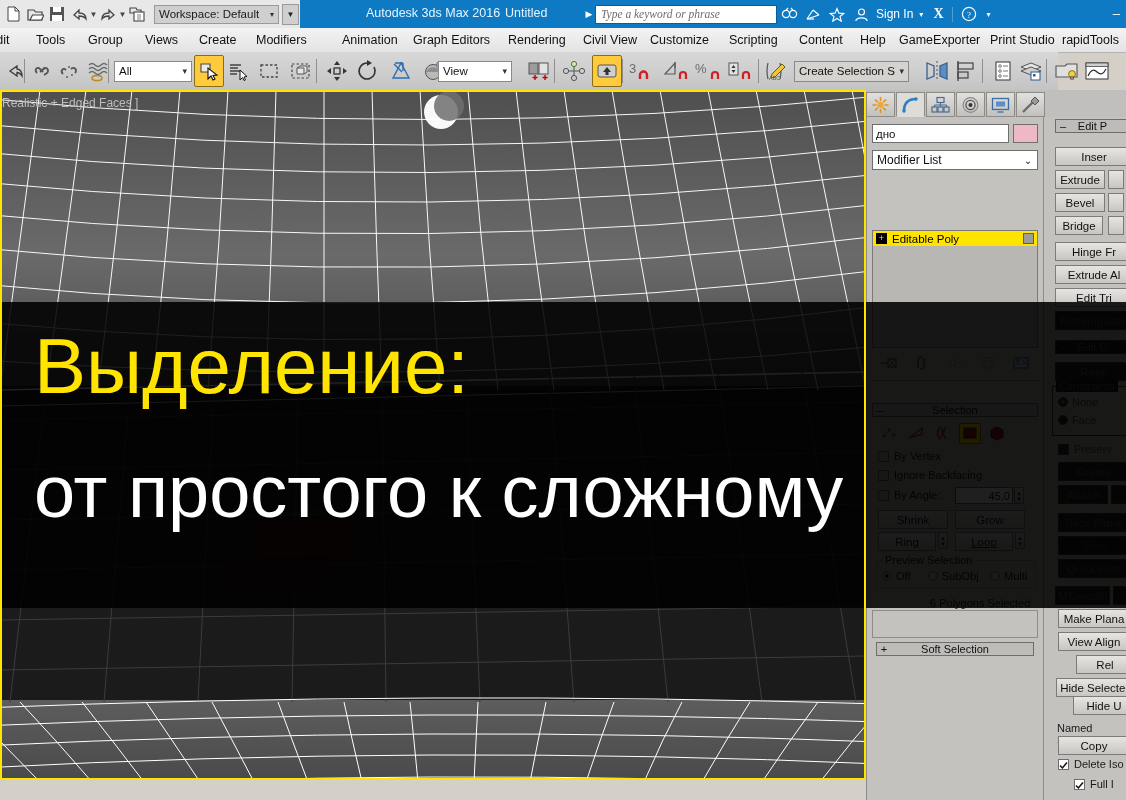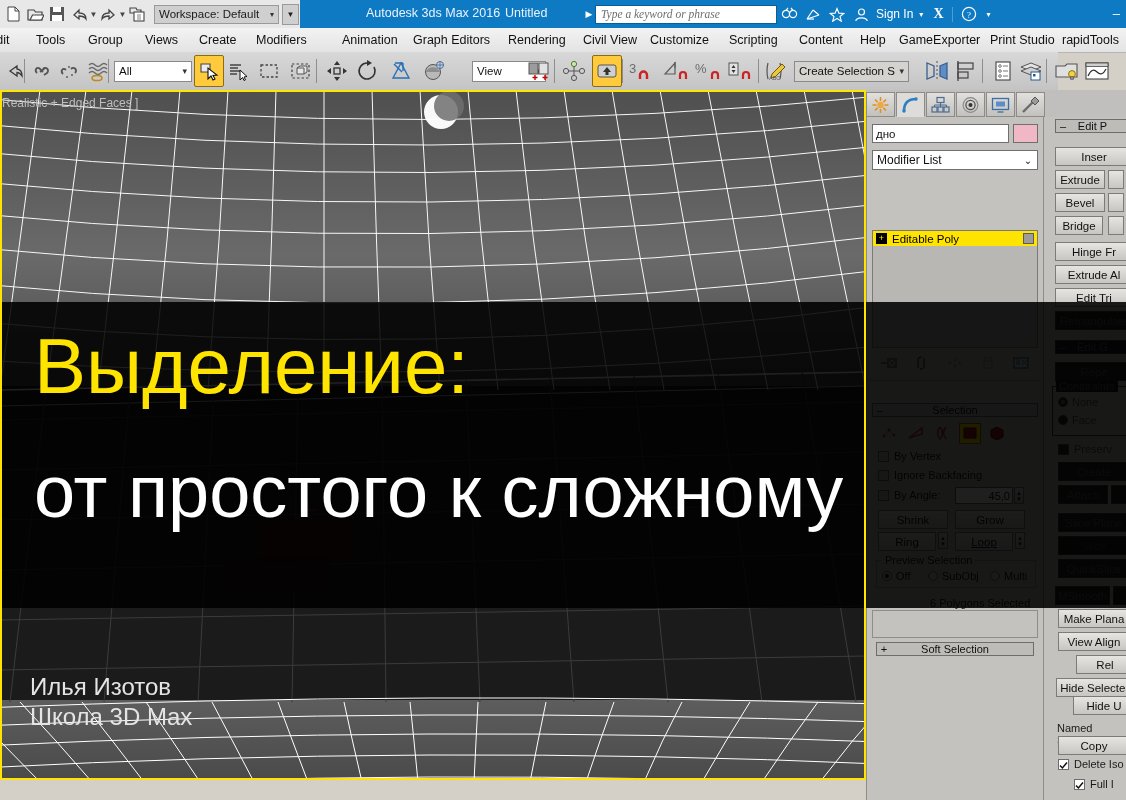--- a/index.html
+++ b/index.html
@@ -366,21 +366,21 @@
     <div class="tb" style="left:420px">
         <div class="tbico">
       <svg width="24" height="22" viewBox="0 0 24 22">
             <circle cx="10" cy="12" r="7.5" fill="#b9b9b9" stroke="#555" stroke-width="1"></circle>
             <path d="M3 12 a7.5 7.5 0 0 1 14 0" fill="#8e8e8e"></path>
             <circle cx="17" cy="5" r="3.5" fill="#cfd8e4" stroke="#4b6c92" stroke-width="1"></circle>
             <path d="M17 1.5 V8.5 M13.5 5 H20.5" stroke="#4b6c92" stroke-width="0.9"></path>
           </svg>
         </div>
       </div>
-    <div class="tb" style="left:472px">
+    <div class="tb" style="left:438px">
       <div class="tbdrop" style="width:74px">
         <span class="cv">View</span>
         <span class="ar">▾</span>
       </div>
     </div>
     <div class="tb" style="left:524px">
         <div class="tbico">
       <svg width="24" height="22" viewBox="0 0 24 22">
             <rect x="2" y="3" width="9" height="11" fill="#9c9c9c" stroke="#555" stroke-width="1"></rect>
             <rect x="12" y="3" width="9" height="11" fill="#e2e2e2" stroke="#555" stroke-width="1"></rect>
@@ -927,19 +927,15 @@
           <path d="M1 4.5 L3.4 7 L8 1.5" fill="none" stroke="#111" stroke-width="1.5"></path>
         </svg>
     </span>
     <span>Full I</span>
   </div>
 
   <div class="darkband"></div>
 
   <div class="slide s-sub">от простого к сложному</div>
   <div class="slide s-title">Выделение:</div>
-  <div class="slide s-author">
-    <div>Илья Изотов</div>
-    <div>Школа 3D Max</div>
-  </div>
 
 
 </div>
 
 </body></html>

